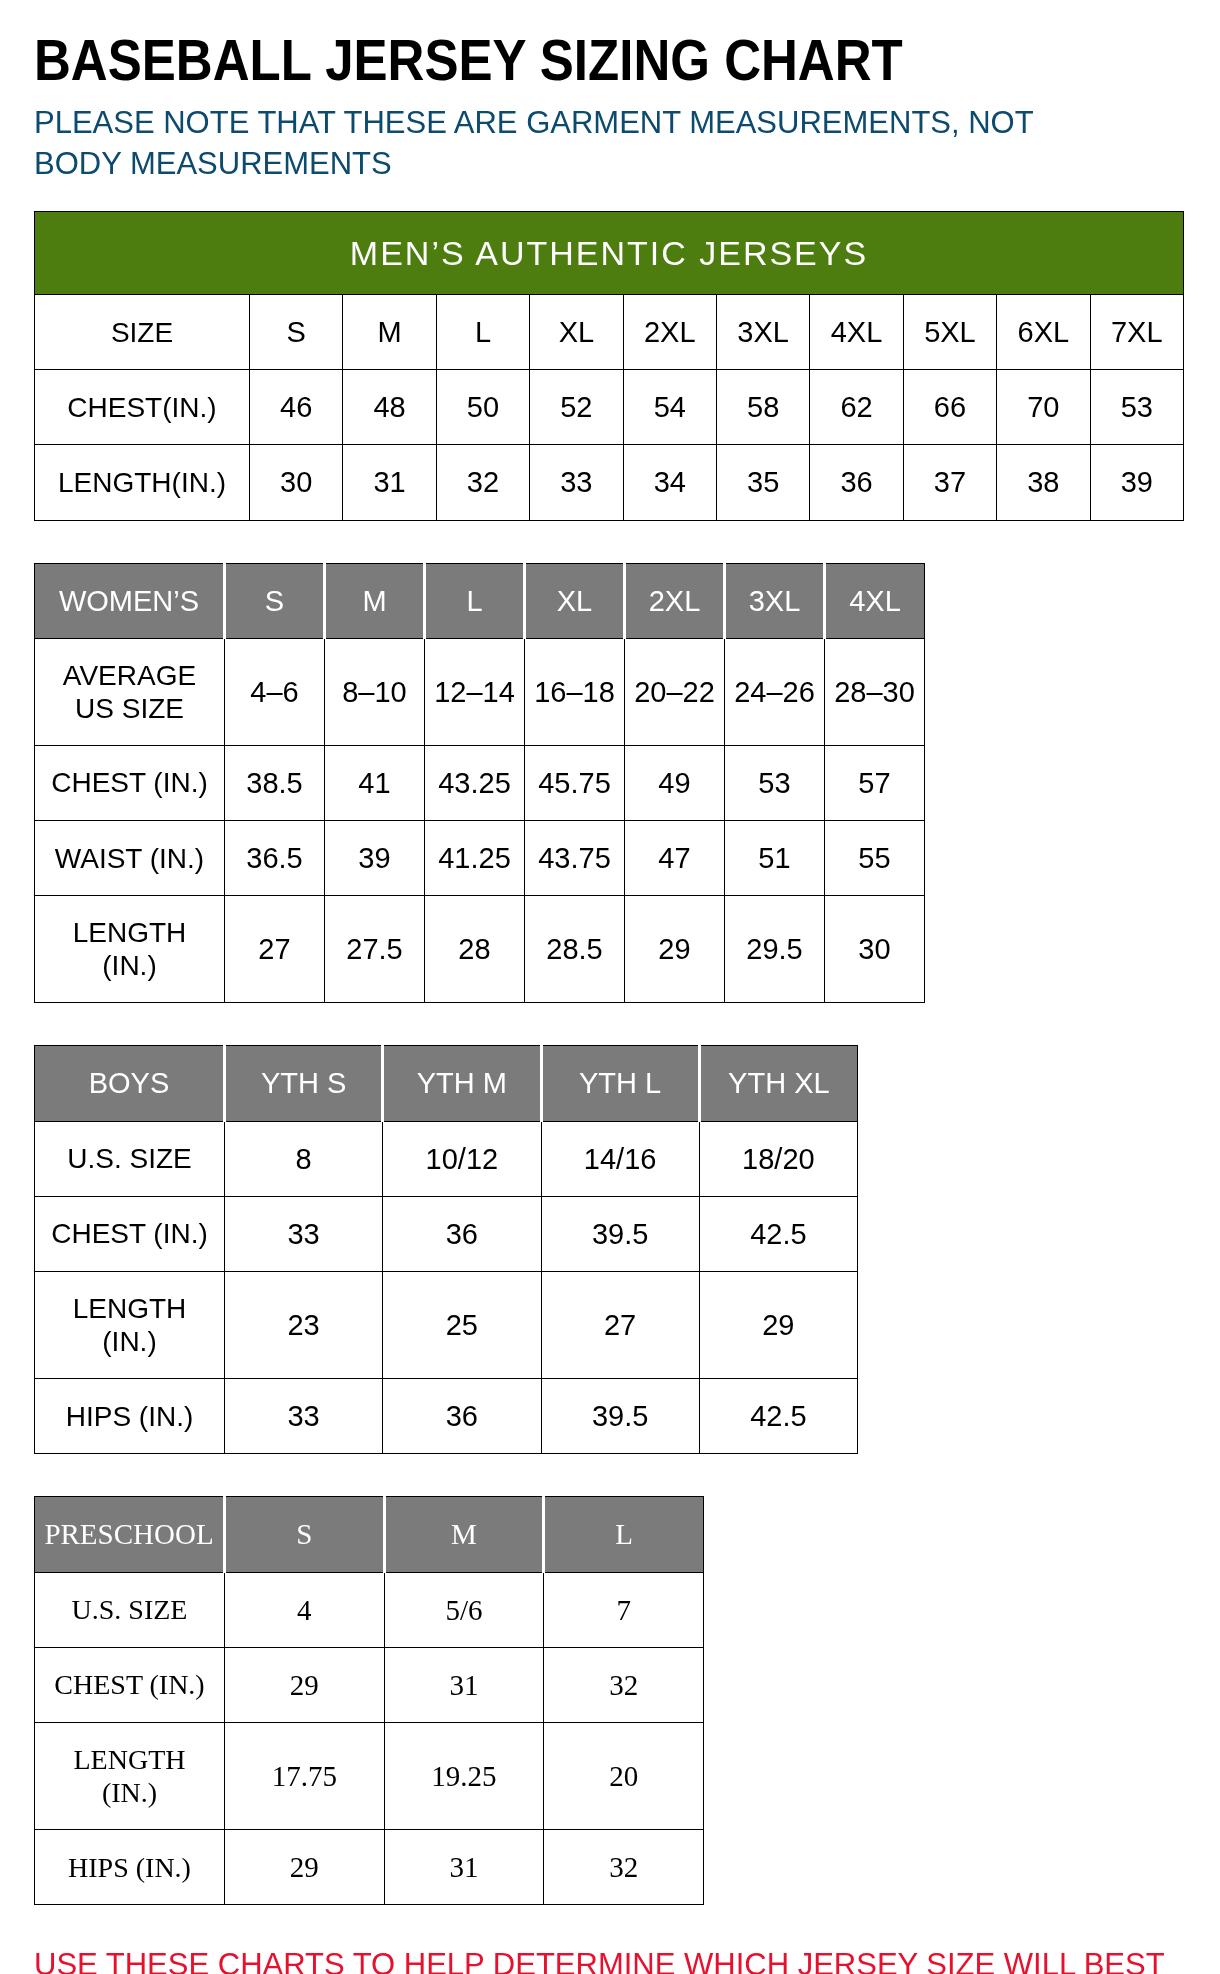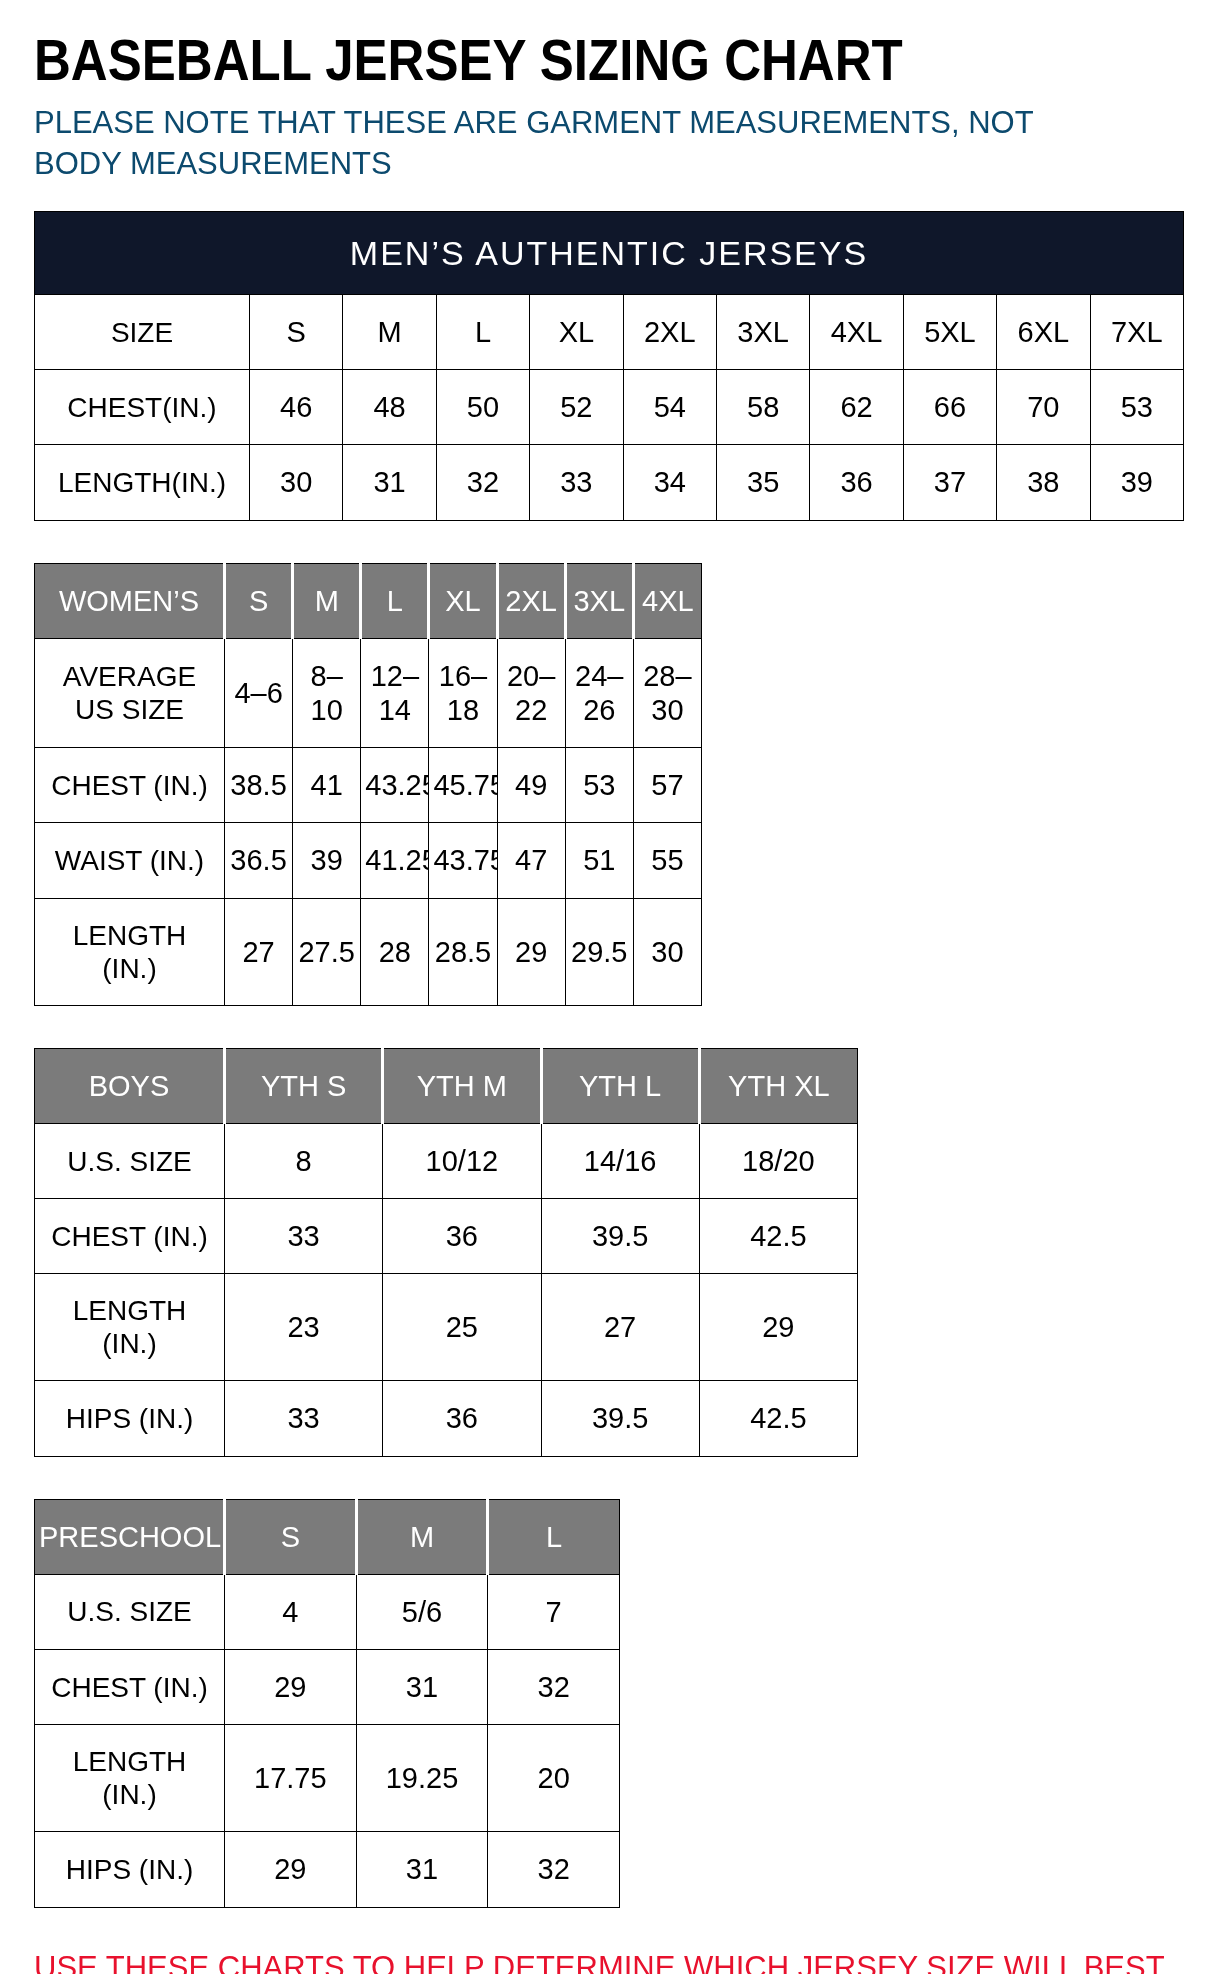--- a/index.html
+++ b/index.html
@@ -45,37 +45,37 @@
     font-size: 29px;
     font-weight: 400;
     line-height: 1.18;
     padding: 20px 4px;
     background: #fff;
     overflow: hidden;
   }
   .lbl { font-size: 28px; padding: 20px 12px; }
 
   .bar {
-    background: #0f172a;
+    background: #4d7c0f;
     color: #fff;
     font-size: 34px;
     letter-spacing: 2px;
     padding: 21px 4px;
   }
   .hdr {
     background: #7b7b7b;
     color: #fff;
     font-size: 29px;
   }
   .hdr:not(:first-child) { border-left: 3px solid #fff; }
 
   #mens { width: 1150px; }
-  #womens { width: 668px; }
+  #womens { width: 891px; }
   #boys { width: 824px; }
-  #preschool { width: 586px; }
+  #preschool { width: 670px; font-family: Liberation Serif, serif; }
 </style>
 </head>
 <body>
 
 <div class="page">
 
   <h1 class="title">BASEBALL JERSEY SIZING CHART</h1>
   <p class="note">PLEASE NOTE THAT THESE ARE GARMENT MEASUREMENTS, NOT BODY MEASUREMENTS</p>
 
   <table id="mens">

